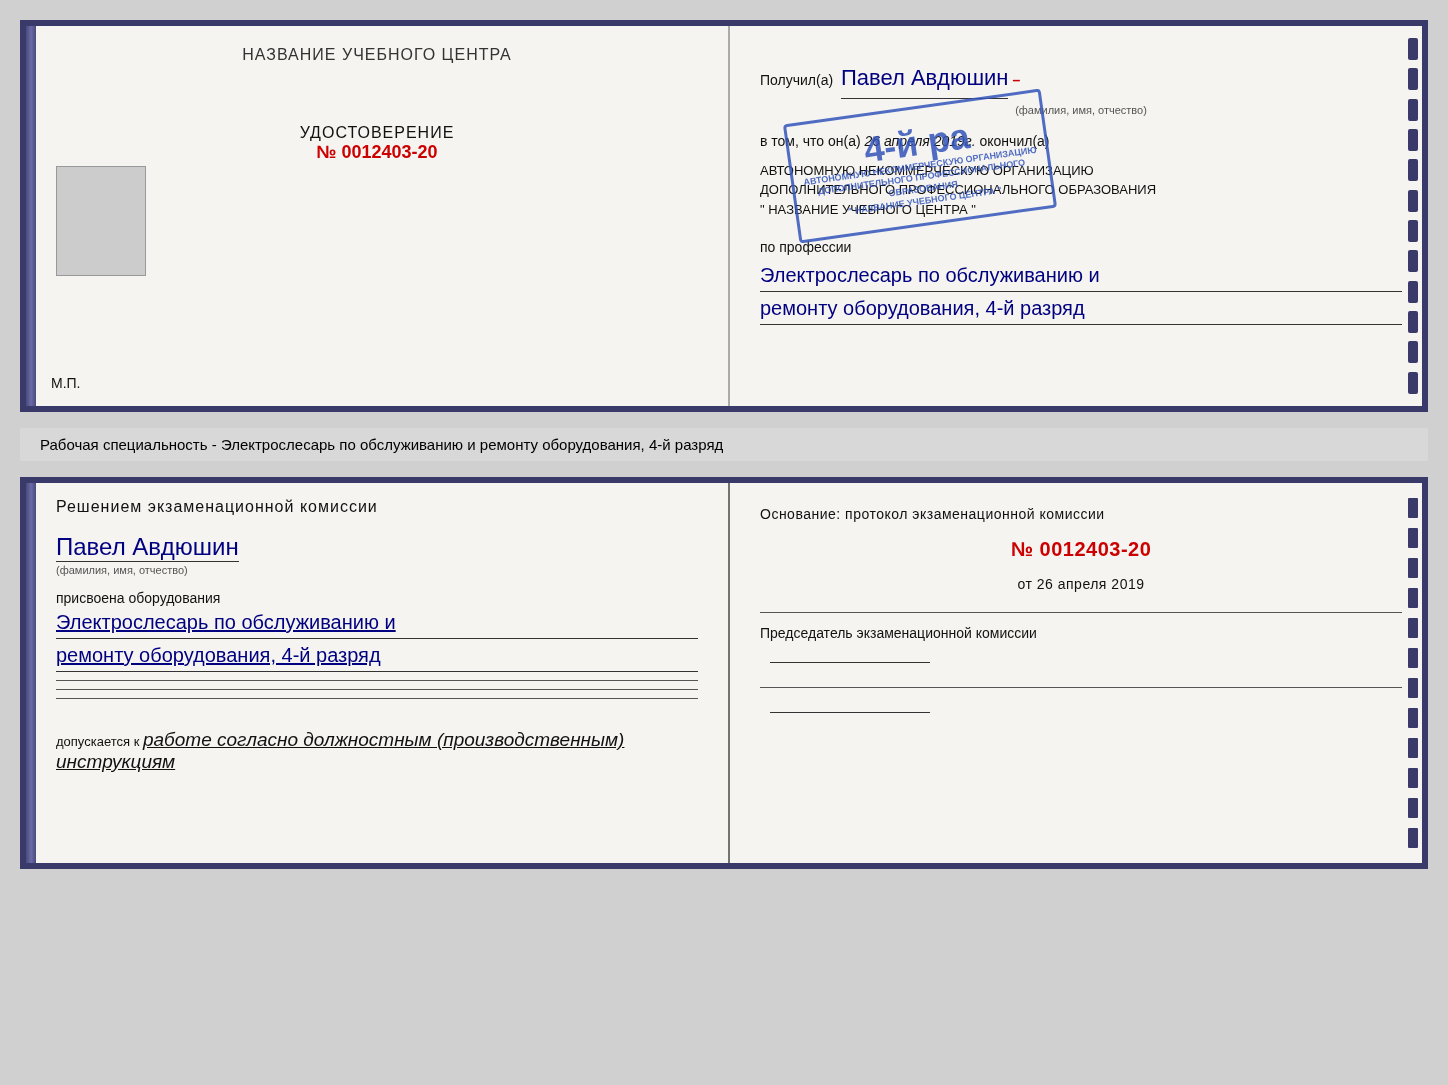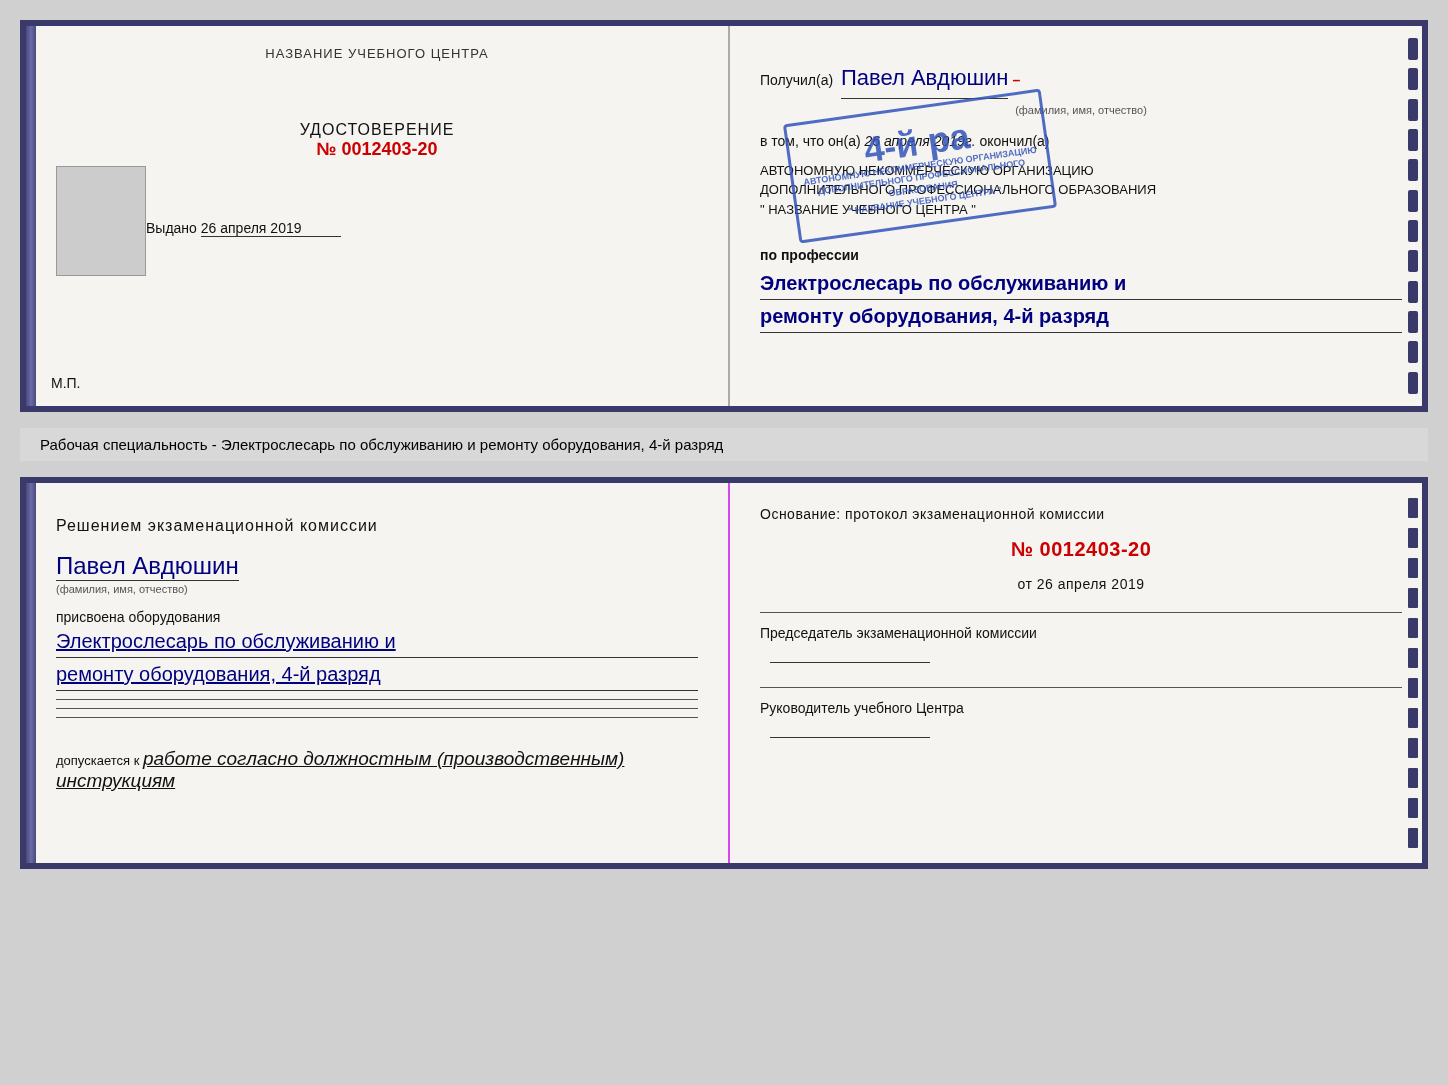--- a/index.html
+++ b/index.html
@@ -71,21 +71,21 @@
       flex: 1;
       background: #3a3a6a;
       border-radius: 2px;
       margin: 1px 2px;
       max-height: 22px;
     }
 
     
     .left-header {
       text-align: center;
-      font-size: 13px;
+      font-size: 16px;
       letter-spacing: 1px;
       margin-bottom: 30px;
       font-family: Arial, sans-serif;
       text-transform: uppercase;
       color: #333;
     }
 
     .photo-placeholder {
       width: 90px;
       height: 110px;
@@ -205,24 +205,23 @@
       font-size: 9px;
       color: #3355bb;
       font-family: Arial, sans-serif;
       text-align: center;
       line-height: 1.3;
       text-transform: uppercase;
       font-weight: bold;
     }
 
     .profession-block {
-      margin-top: 28px;
-      font-family: Arial, sans-serif;
-      font-size: 14px;
-      font-weight: bold;
+      margin-top: 20px;
+      font-family: Arial, sans-serif;
+      font-size: 14px;
     }
 
     .profession-text {
       font-size: 20px;
       font-family: 'Comic Sans MS', cursive, sans-serif;
       color: #000080;
       line-height: 1.6;
       border-bottom: 1px solid #333;
       display: block;
       margin-top: 4px;
@@ -250,22 +249,22 @@
     .document-bottom {
       display: flex;
       width: 100%;
       background: #f5f4f0;
       border: 6px solid #3a3a6a;
       position: relative;
     }
 
     .doc-bottom-left {
       flex: 1;
-      padding: 31px 30px 20px 20px;
-      border-right: 2px solid #d946ef;
+      padding: 12px 30px 20px 20px;
+      border-right: 2px solid #737373;
       min-height: 380px;
       position: relative;
     }
 
     .doc-bottom-right {
       flex: 1;
       padding: 20px 20px 20px 30px;
       min-height: 380px;
       position: relative;
     }
@@ -402,24 +401,20 @@
     <div class="doc-left">
       <div class="left-header">НАЗВАНИЕ УЧЕБНОГО ЦЕНТРА</div>
 
       <div class="photo-placeholder"></div>
 
       <div class="cert-center-block">
         <div class="cert-title">УДОСТОВЕРЕНИЕ</div>
         <div class="cert-number">№ 0012403-20</div>
       </div>
 
-      <div class="cert-issued">
-        <span>Выдано</span>
-        <span class="cert-issued-line">26 апреля 2019</span>
-      </div>
 
       <div class="mp-label">М.П.</div>
     </div>
 
     <div class="doc-right">
       <div class="right-received">
         <span>Получил(а)</span>
         <span class="right-received-name">Павел Авдюшин</span>
         <span class="red-dash"> –</span>
         <div class="fio-label">(фамилия, имя, отчество)</div>
@@ -509,21 +504,20 @@
       <hr class="line-separator" style="margin-top:16px;">
 
       <div class="signature-block">
         <div>Председатель экзаменационной комиссии</div>
         <div><span class="sig-line"></span></div>
       </div>
 
       <hr class="line-separator" style="margin-top:16px;">
 
       <div class="signature-block">
-        <div>Руководитель учебного Центра</div>
         <div><span class="sig-line"></span></div>
       </div>
 
       <div class="dash-decorations-right">
         <div class="dash-bar"></div>
         <div class="dash-bar"></div>
         <div class="dash-bar"></div>
         <div class="dash-bar"></div>
         <div class="dash-bar"></div>
         <div class="dash-bar"></div>

